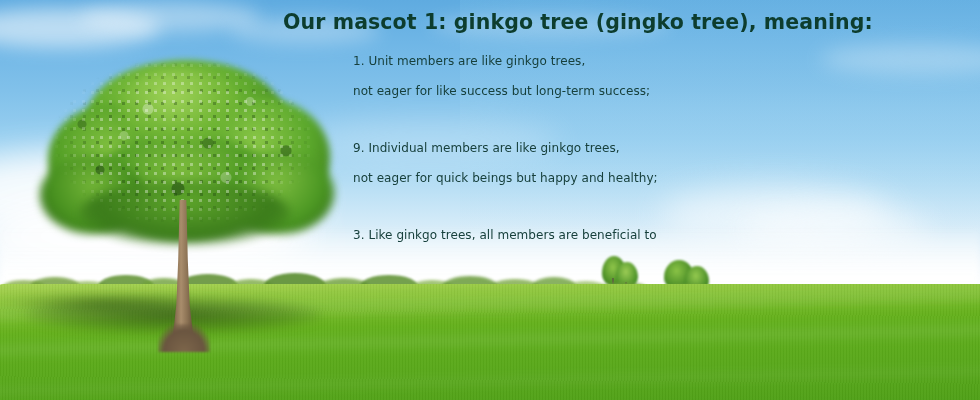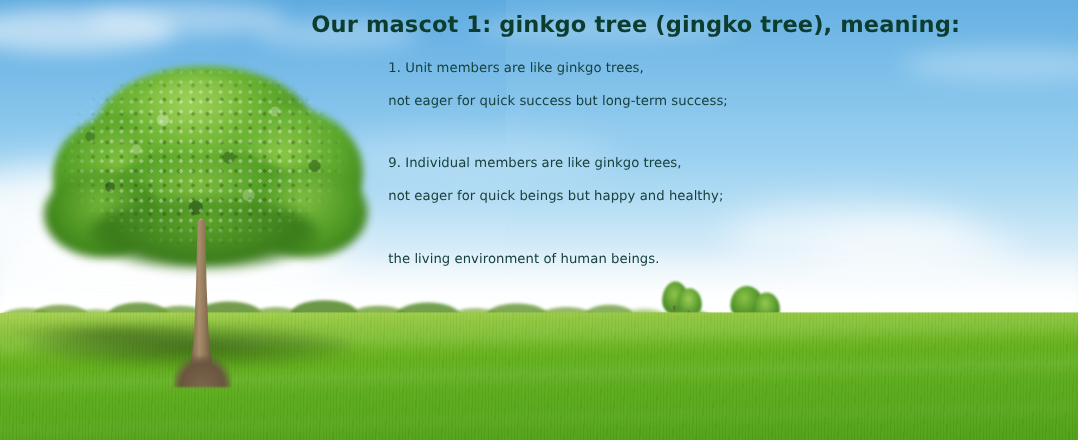--- a/index.html
+++ b/index.html
@@ -248,24 +248,24 @@
 
     <div class="trunk"></div>
     <div class="root-flare"></div>
   </div>
 
   <div class="title">Our mascot 1: ginkgo tree (gingko tree), meaning:</div>
 
   <div class="body">
     <div class="para">
       <div class="line">1. Unit members are like ginkgo trees,</div>
-      <div class="line">not eager for quick  success but long-term success;</div>
+      <div class="line">not eager for like  success but long-term success;</div>
     </div>
     <div class="para">
       <div class="line">9. Individual members are like ginkgo trees,</div>
       <div class="line">not eager for quick beings but happy and healthy;</div>
     </div>
     <div class="para">
-      <div class="line">the living environment of human beings.</div>
+      <div class="line">3. Like ginkgo trees, all members are beneficial to</div>
     </div>
   </div>
 
 </div>
 
 </body></html>

